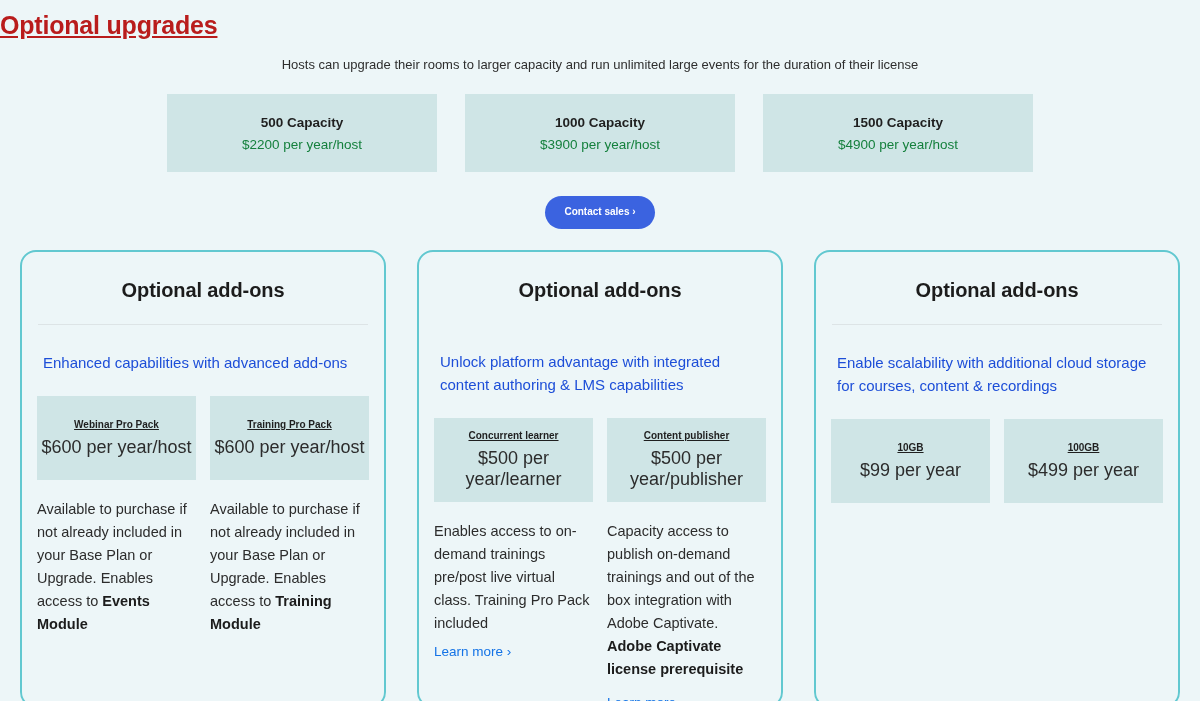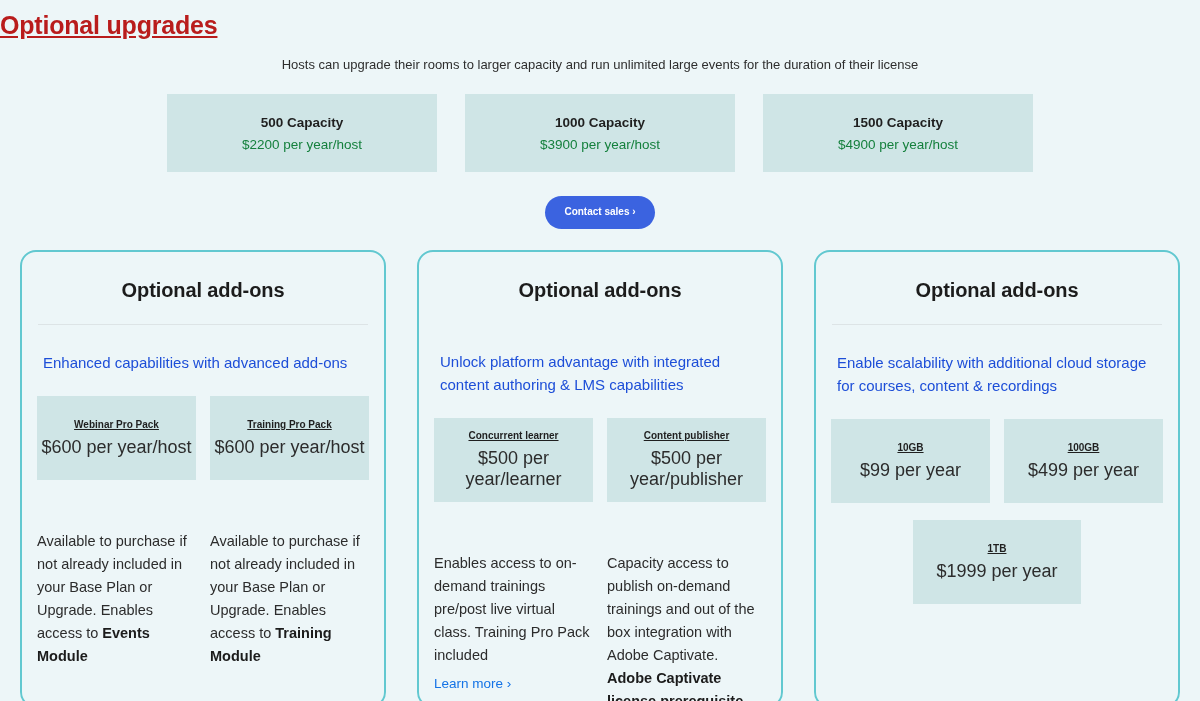--- a/index.html
+++ b/index.html
@@ -189,21 +189,20 @@
   
   .notes-row {
     display: flex;
     gap: 14px;
     margin-top: 18px;
   }
 
   .note-col {
     flex: 1;
     min-width: 0;
-    margin-top: 32px;
   }
 
   .note-text {
     font-size: 14.5px;
     font-weight: 400;
     color: #2C2C2C;
     line-height: 23px;
   }
 
   .note-text b {
@@ -324,24 +323,18 @@
         <div class="addon-box">
           <div class="addon-name">10GB</div>
           <div class="addon-price">$99 per year</div>
         </div>
         <div class="addon-box">
           <div class="addon-name">100GB</div>
           <div class="addon-price">$499 per year</div>
         </div>
       </div>
 
-      <div class="addon-row row-two">
-        <div class="addon-box solo">
-          <div class="addon-name">1TB</div>
-          <div class="addon-price">$1999 per year</div>
-        </div>
-      </div>
 
       <div class="spacer"></div>
     </div>
 
   </div>
 </div>
 
 </body></html>

